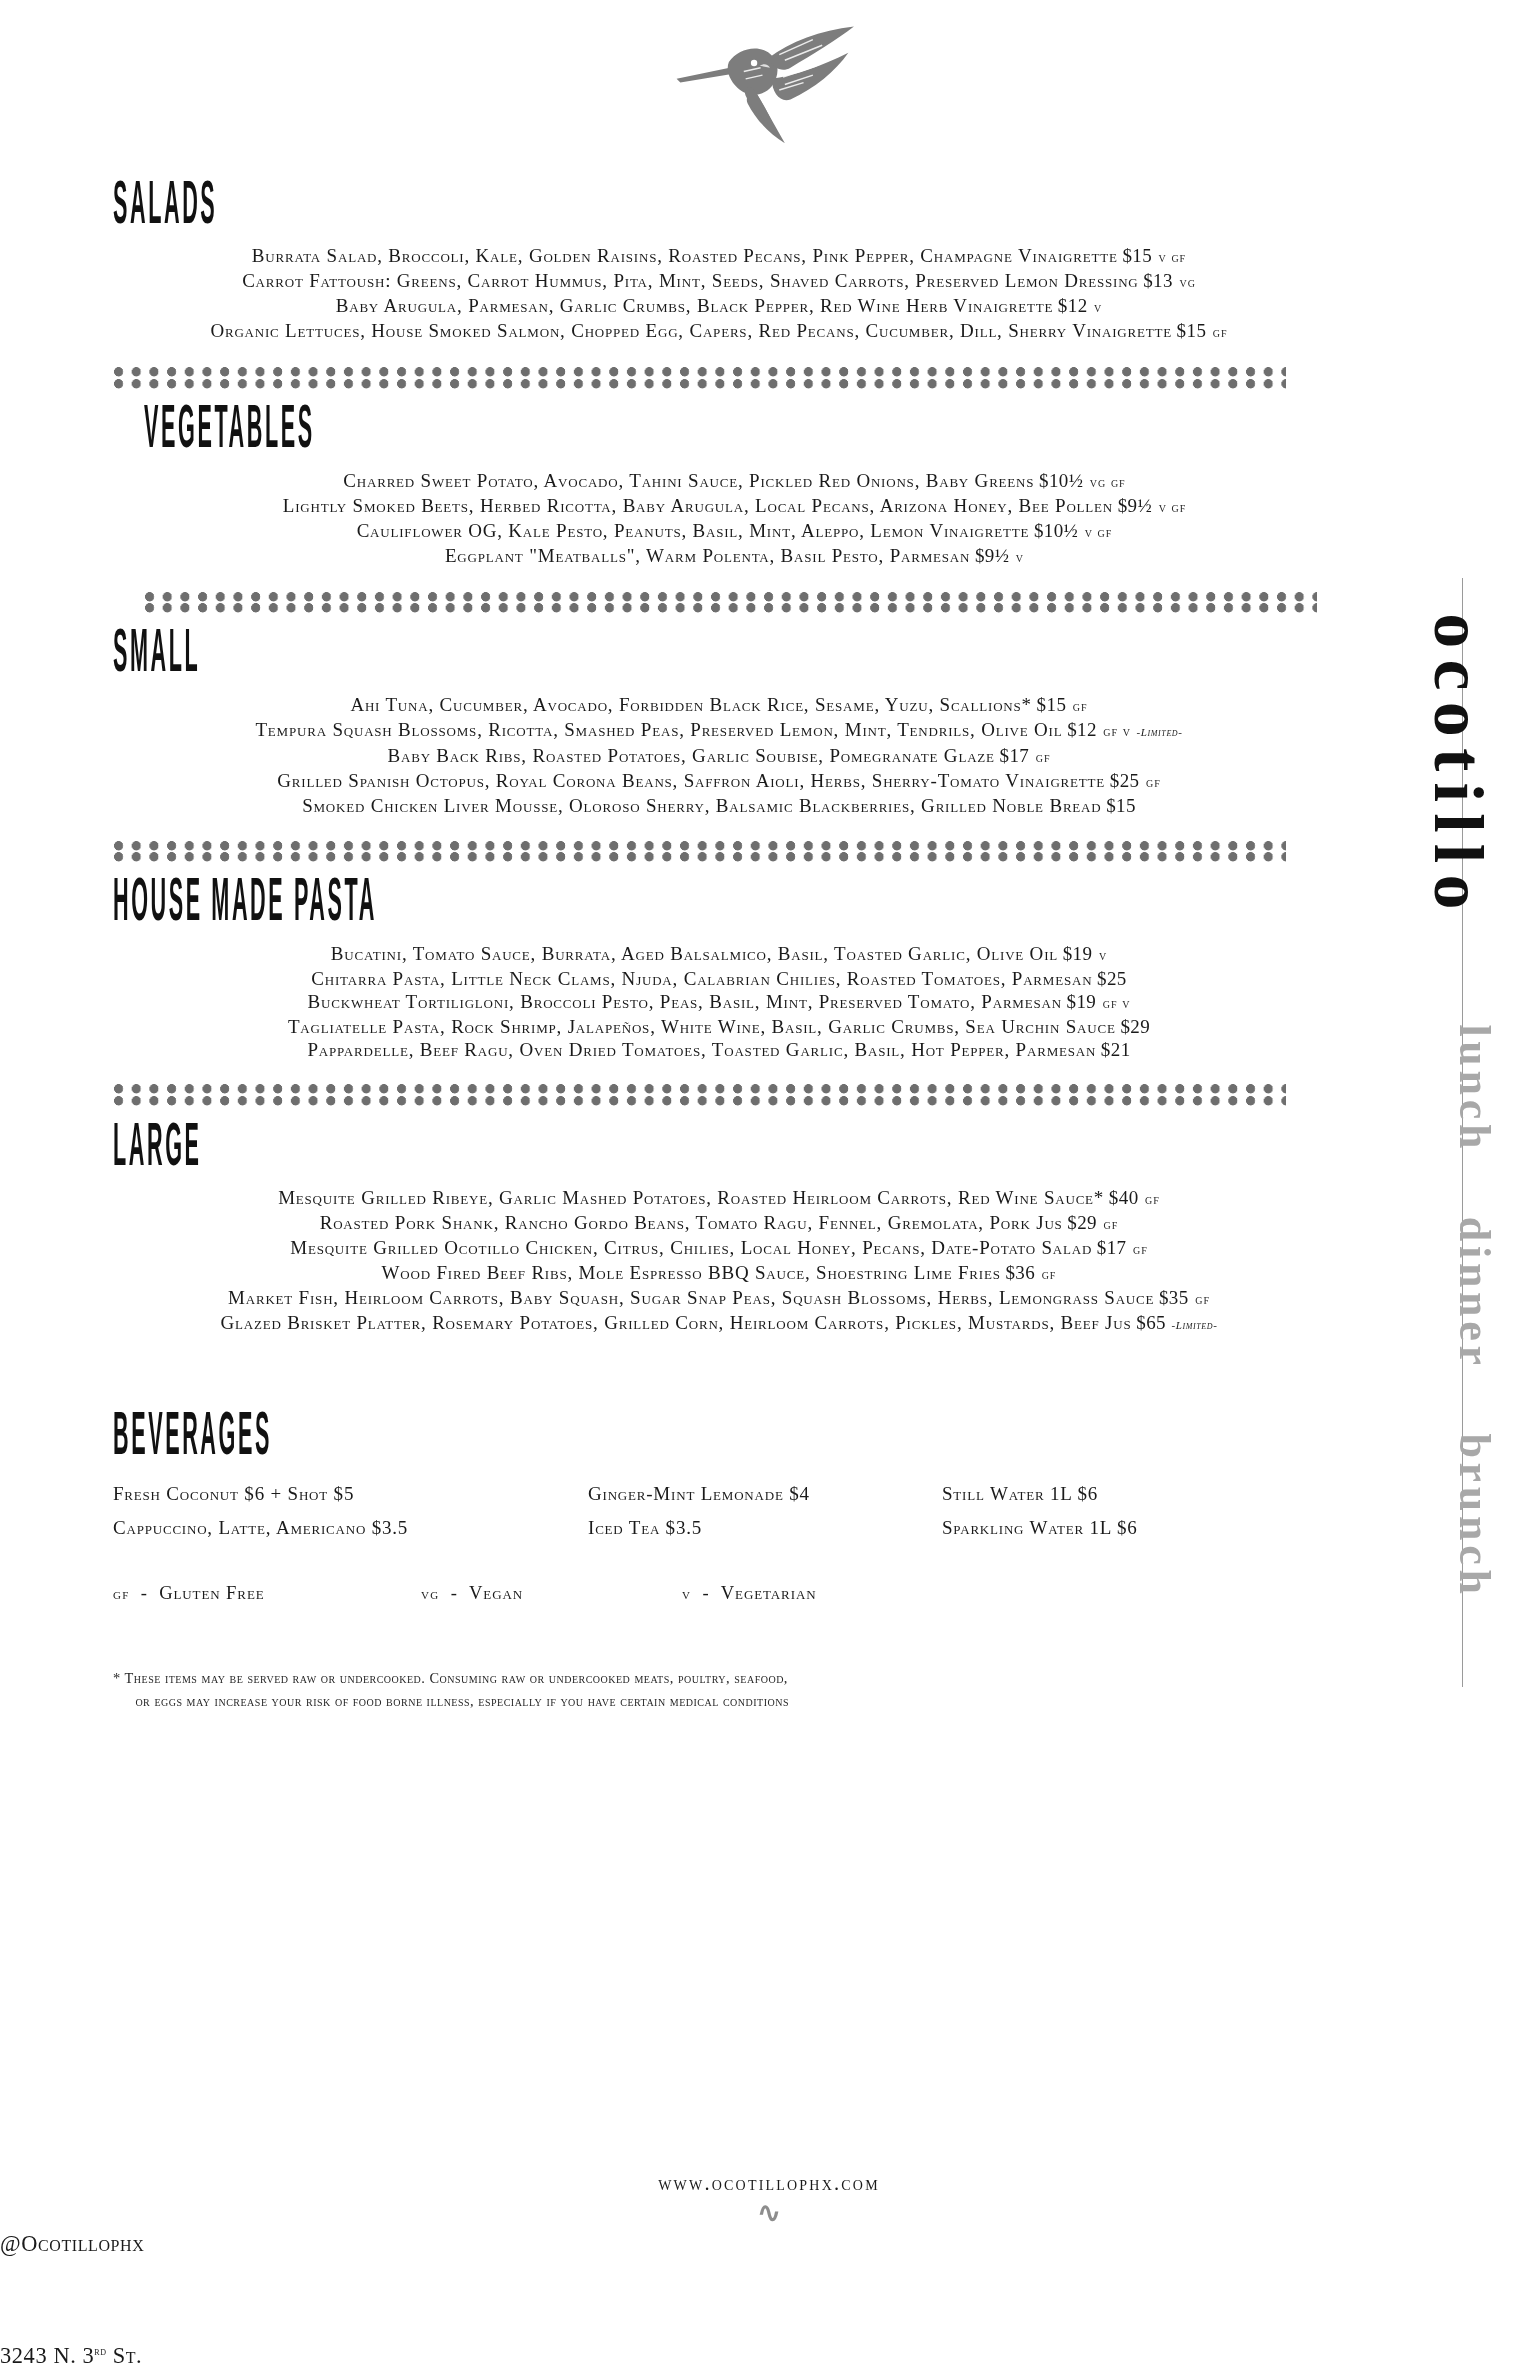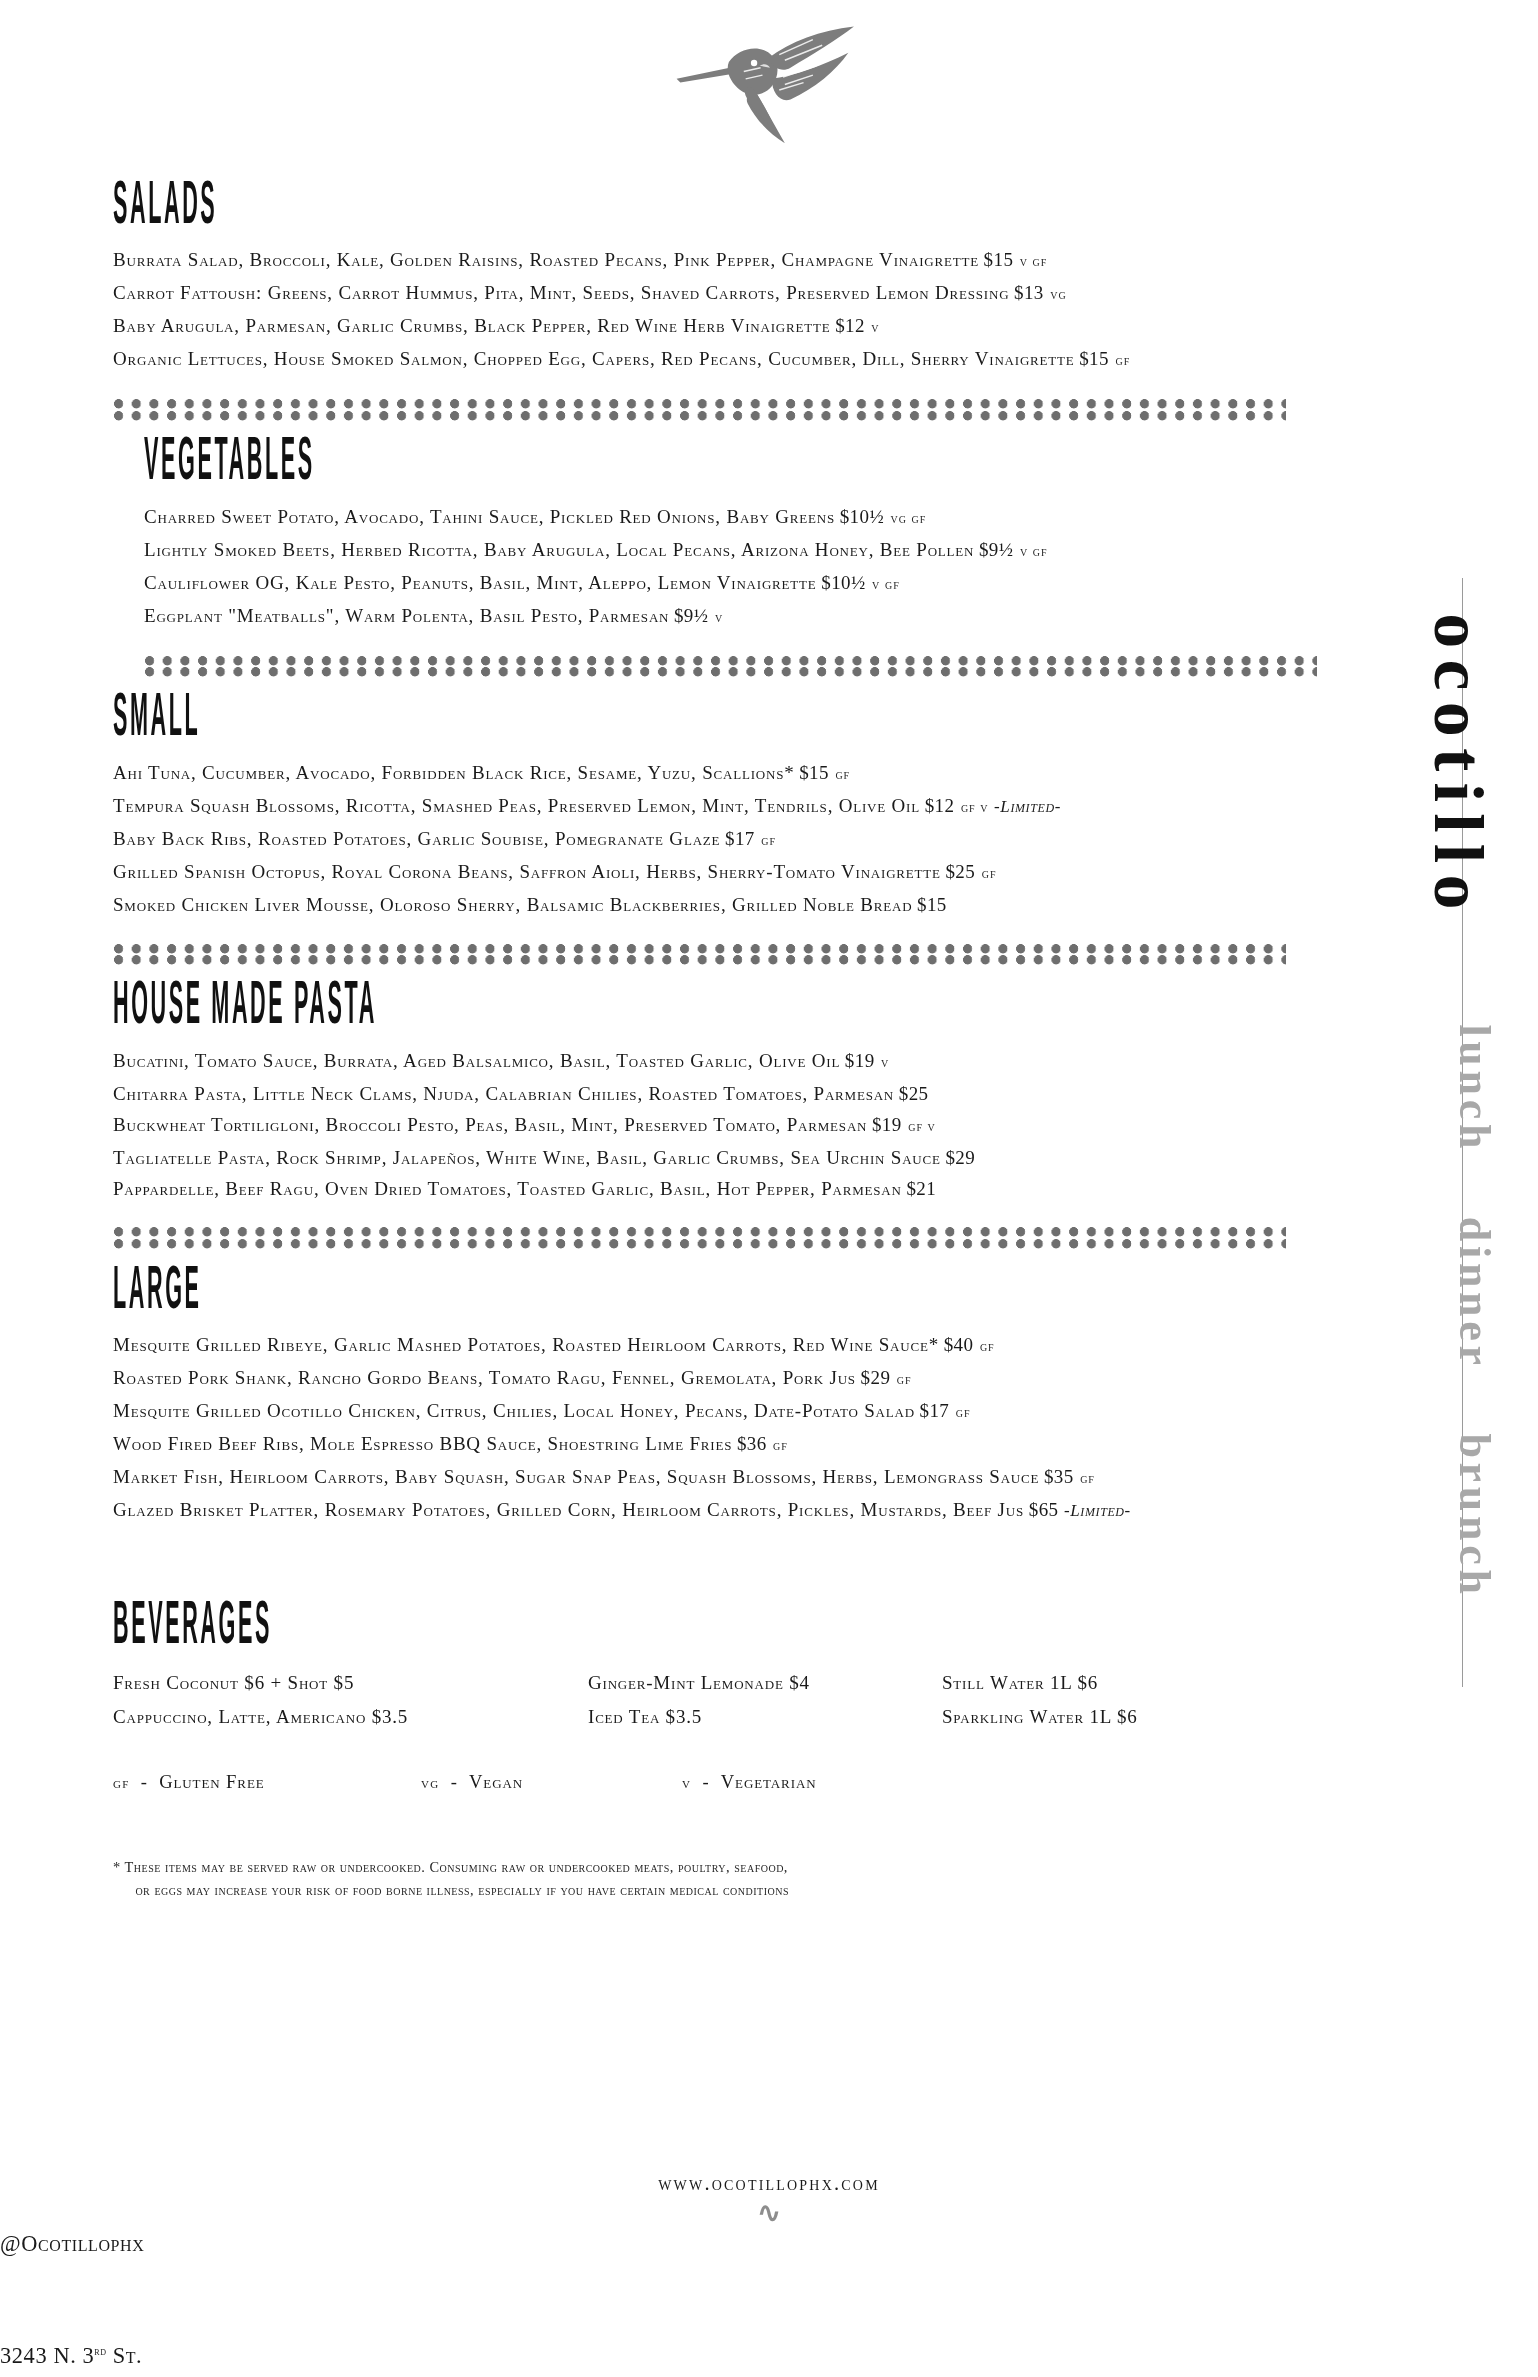--- a/index.html
+++ b/index.html
@@ -51,40 +51,41 @@
     padding: 0;
     height: 48px;
   }
   .sec-head-box { height: 52px; overflow: visible; }
 
   
   .items { margin-top: 13px; }
   .item {
     font-variant: small-caps;
     font-size: 19px;
-    line-height: 31px;
+    line-height: 23px;
     letter-spacing: 0.8px;
     color: #1a1a1a;
     white-space: nowrap;
     font-family: "Liberation Serif", "DejaVu Serif", serif;
+    text-align: center;
   }
   .item .price {
     letter-spacing: 0.4px;
     margin-left: 4.7px;
   }
   .item .tag {
     font-size: 14.4px;
     letter-spacing: 1px;
     margin-left: 6.5px;
     color: #262626;
   }
   .item .limited {
     font-style: italic;
     font-variant: small-caps;
-    font-size: 17px;
+    font-size: 11px;
     letter-spacing: 0.6px;
     margin-left: 5.6px;
   }
 
   
   .divider {
     height: 28px;
     margin: 20.5px 0 11.2px 0;
     background-image: radial-gradient(circle at 5.6px 5.6px, #6e6e6e 4.3px, rgba(110,110,110,0) 4.8px);
     background-size: 17.7px 12.6px;

